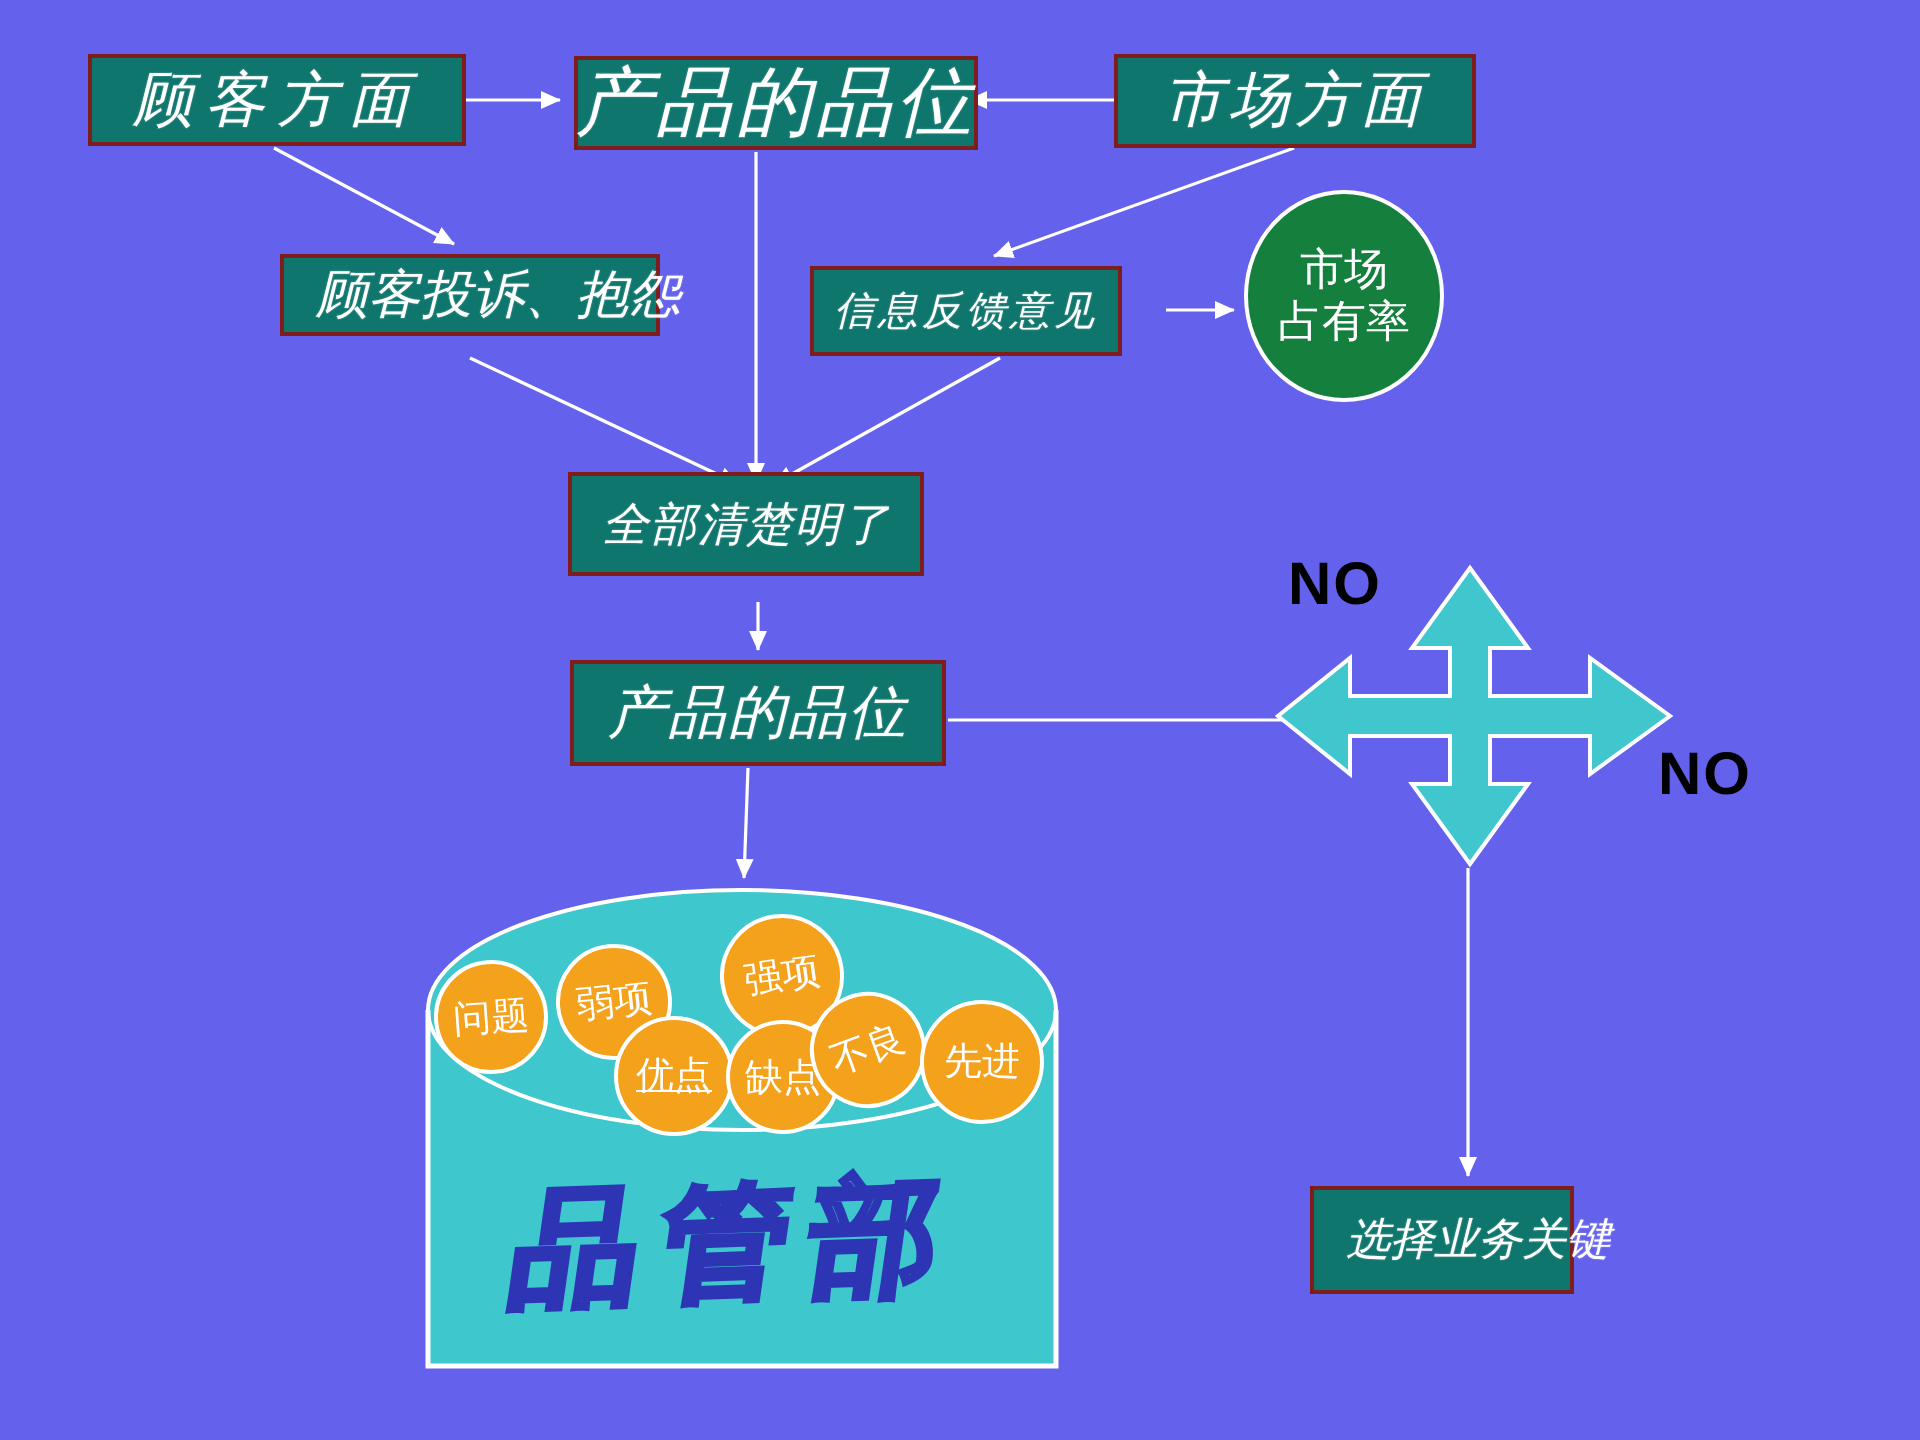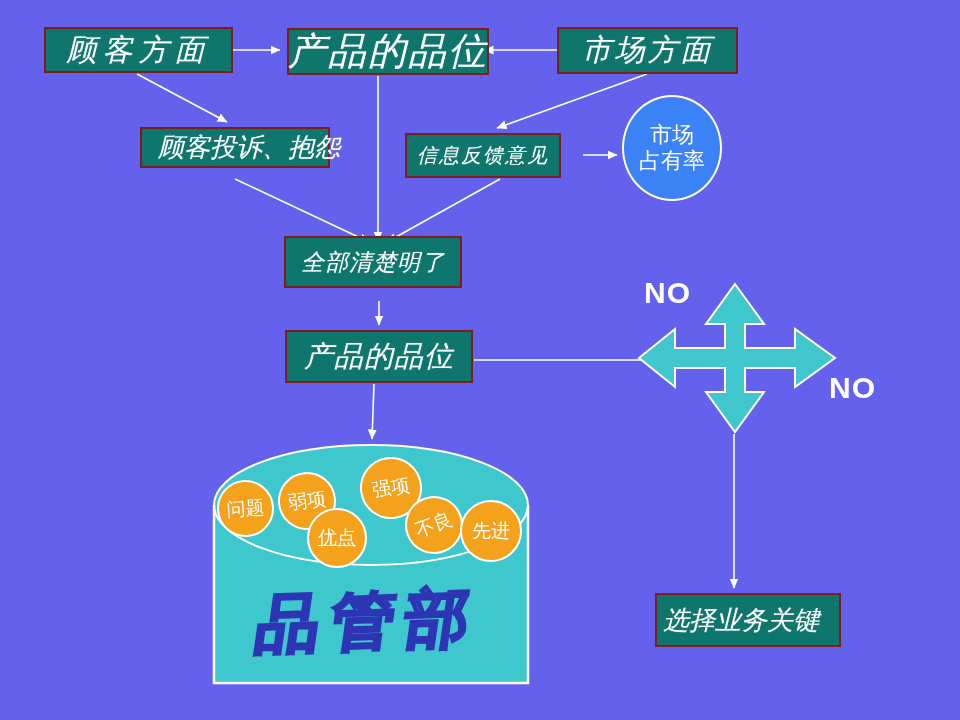--- a/index.html
+++ b/index.html
@@ -15,30 +15,30 @@
     color:#ffffff;display:flex;align-items:center;justify-content:center;
     white-space:nowrap;text-shadow:0 0 1px rgba(255,255,255,.4);font-style:italic;
   }
   #n-customer {left:44px; top:27px; width:189px;height:46px;font-size:30px;letter-spacing:6px;}
   #n-product  {left:287px;top:28px; width:202px;height:47px;font-size:38px;letter-spacing:2px;text-align:right;}
   #n-market   {left:557px;top:27px; width:181px;height:47px;font-size:30px;letter-spacing:3px;}
   #n-complaints{left:140px;top:127px;width:190px;height:41px;font-size:26px;padding-left:28px;}
   #n-feedback {left:405px;top:133px;width:156px;height:45px;font-size:20px;letter-spacing:2px;}
   #n-allclear {left:284px;top:236px;width:178px;height:52px;font-size:23px;letter-spacing:1px;}
   #n-workdir  {left:285px;top:330px;width:188px;height:53px;font-size:29px;letter-spacing:1px;}
-  #n-select   {left:655px;top:593px;width:186px;height:54px;font-size:26px;justify-content:flex-start;padding-left:6px;}
+  #n-select   {left:655px;top:593px;width:132px;height:54px;font-size:22px;justify-content:flex-start;padding-left:16px;}
   #n-share{
     position:absolute;z-index:2;box-sizing:border-box;
     left:622px;top:95px;width:100px;height:106px;border-radius:50%;
-    background:#3b82f6;border:2px solid #ffffff;color:#fff;
+    background:#15803d;border:2px solid #ffffff;color:#fff;
     display:flex;flex-direction:column;align-items:center;justify-content:center;
     font-size:22px;line-height:1.2;
   }
   .no-label{
-    position:absolute;z-index:2;color:#ffffff;
+    position:absolute;z-index:2;color:#000000;
     font-family:"Liberation Sans","DejaVu Sans",sans-serif;
     font-weight:bold;font-size:30px;letter-spacing:1px;
   }
   #no-top{left:644px;top:276px;}
   #no-right{left:829px;top:371px;}
   .bubble{
     position:absolute;z-index:3;box-sizing:border-box;border-radius:50%;
     background:#f4a11c;border:2px solid #ffffff;color:#ffffff;
     display:flex;align-items:center;justify-content:center;
     font-size:19px;white-space:nowrap;
@@ -108,18 +108,19 @@
     <span>占有率</span>
   </div>
 
   <div class="no-label" id="no-top">NO</div>
   <div class="no-label" id="no-right">NO</div>
 
   <div class="bubble bb0">问题</div>
   <div class="bubble bb1">弱项</div>
   <div class="bubble bb2">强项</div>
   <div class="bubble bb3">优点</div>
+  <div class="bubble bb4">缺点</div>
   <div class="bubble bb5">不良</div>
   <div class="bubble bb6">先进</div>
 
   <div id="dept-label">品管部</div>
 
 </div>
 
 </body></html>

